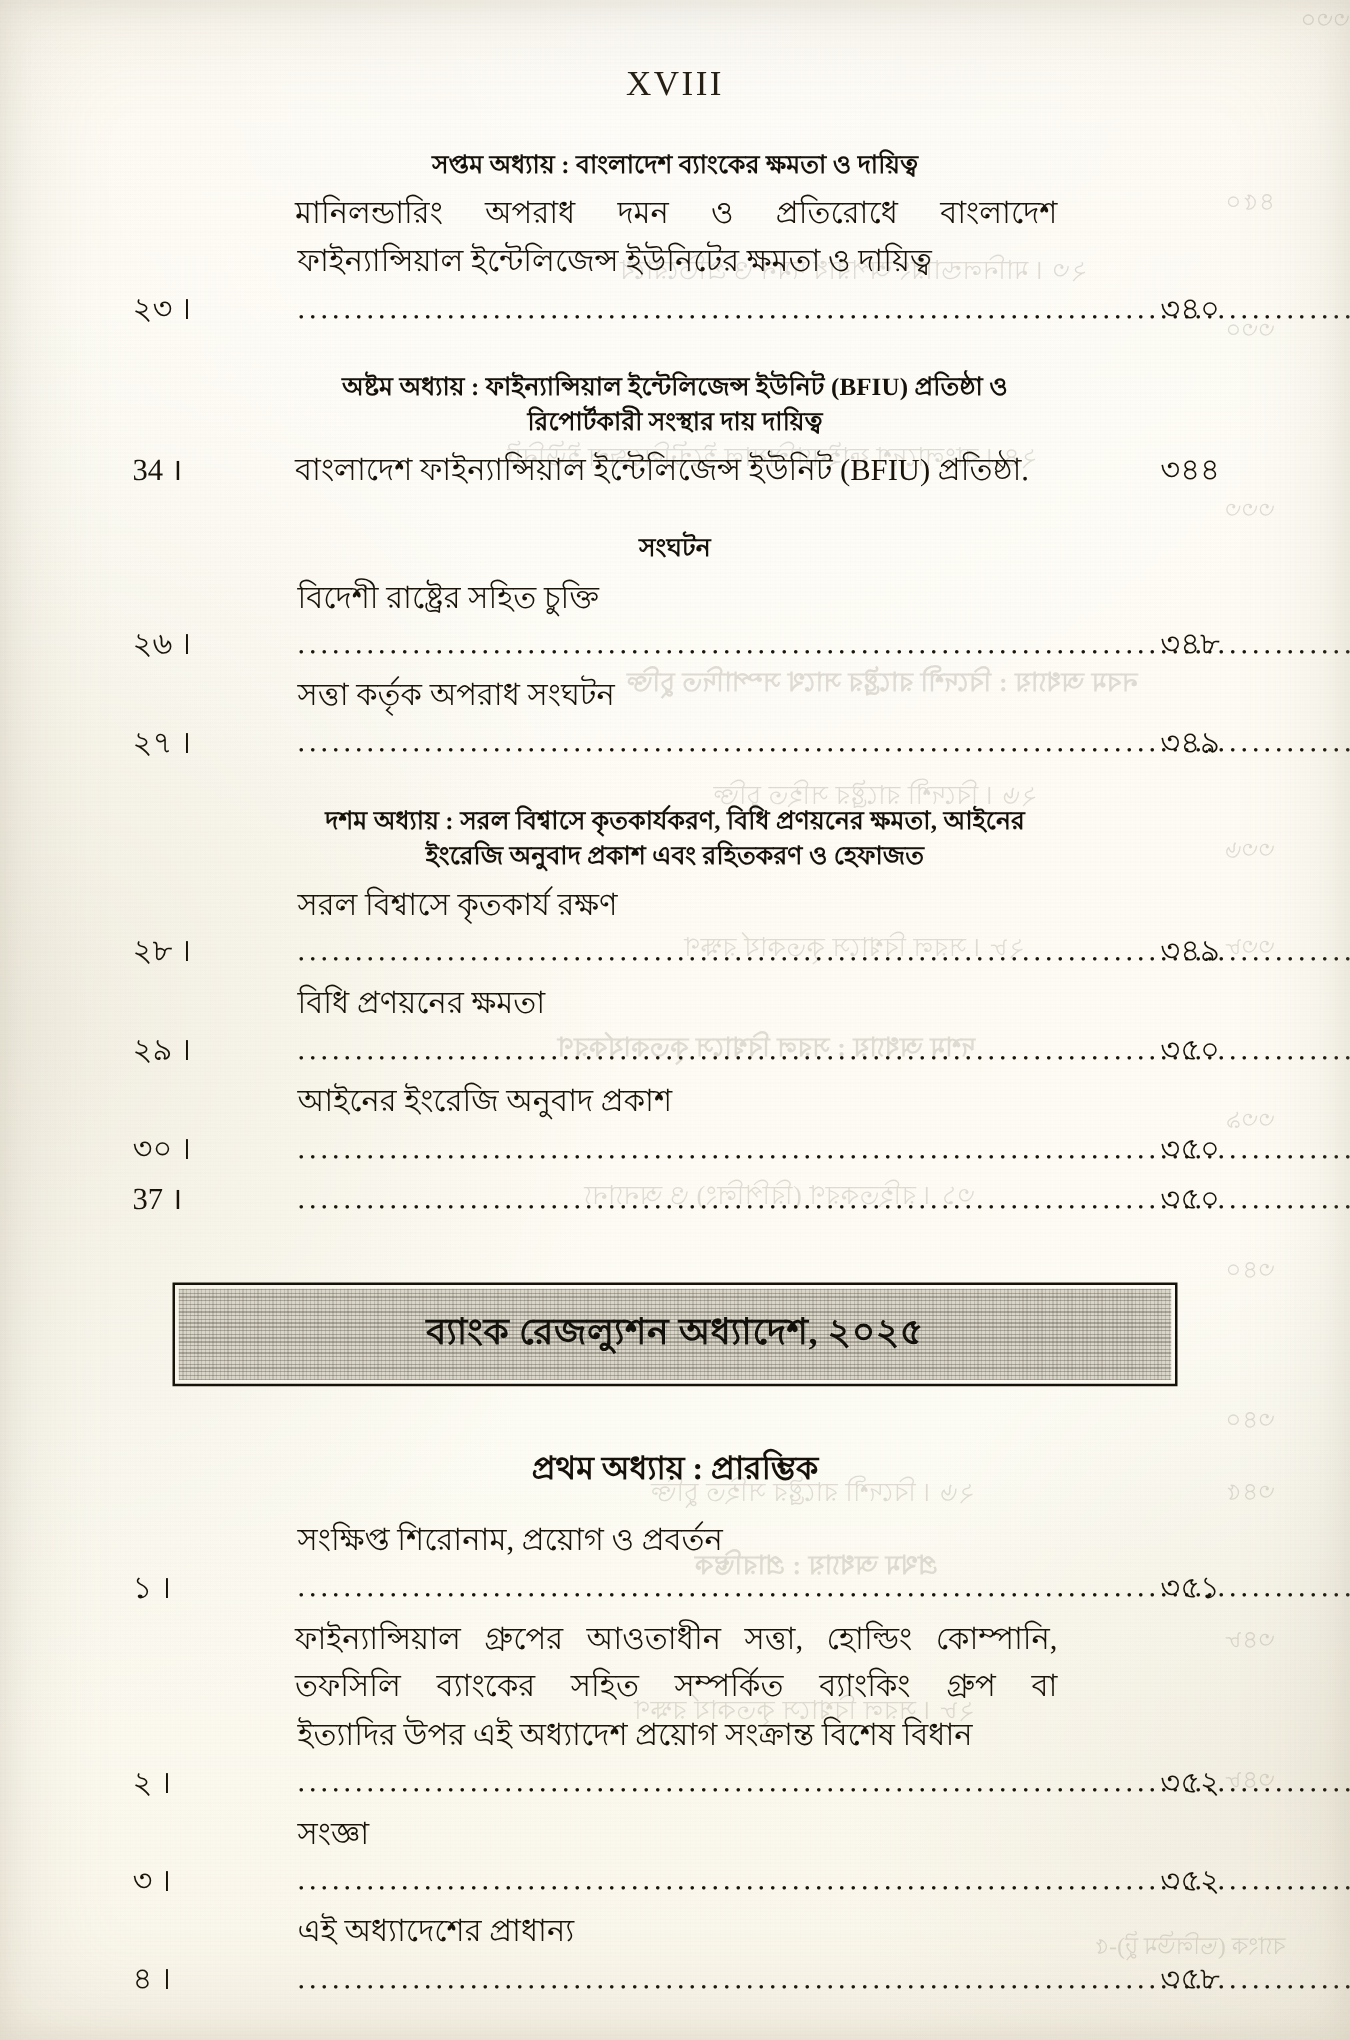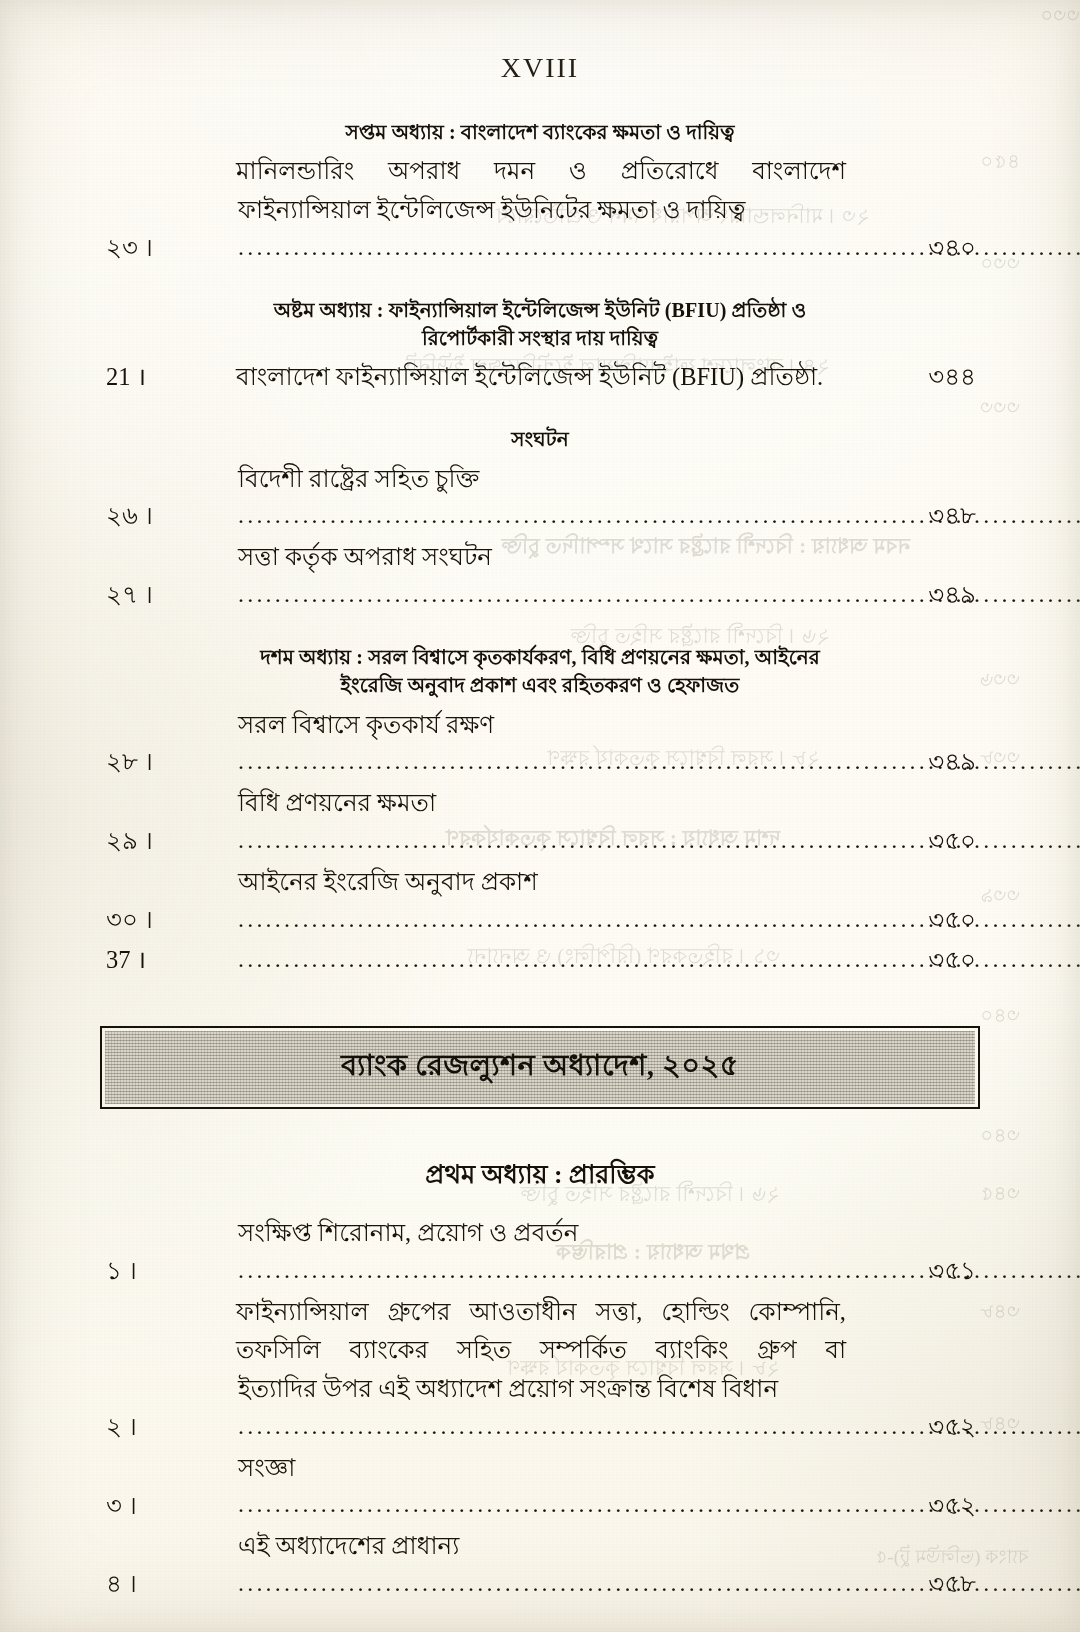--- a/index.html
+++ b/index.html
@@ -155,21 +155,21 @@
     top: -1px;
   }
   .leader-line .dots::after {
     content: "......................................................................................................";
   }
   .leader-line.noflex { display: block; }
 
   
   .banner-wrap {
     margin: 46px auto 0 auto;
-    width: 880px;
+    width: 804px;
   }
   .banner {
     border: 2.5px solid #171209;
     padding: 3px;
   }
   .banner-inner {
     border: 0;
     background:
       repeating-linear-gradient(0deg, rgba(60,54,42,0.30) 0px, rgba(60,54,42,0.30) 1px, rgba(255,255,255,0) 1px, rgba(255,255,255,0) 3px),
       repeating-linear-gradient(90deg, rgba(60,54,42,0.16) 0px, rgba(60,54,42,0.16) 1px, rgba(255,255,255,0) 1px, rgba(255,255,255,0) 3px),
@@ -261,21 +261,21 @@
     </div>
 
     <div class="gap-md"></div>
 
     <div class="chapter-head">
       <span class="l1">অষ্টম অধ্যায় : ফাইন্যান্সিয়াল ইন্টেলিজেন্স ইউনিট (BFIU) প্রতিষ্ঠা ও</span>
       <span class="l2">রিপোর্টকারী সংস্থার দায় দায়িত্ব</span>
     </div>
 
     <div class="entry">
-      <div class="sl">21 ।</div>
+      <div class="sl">34 ।</div>
       <div class="txtcol">
         <div class="leader-line noflex">
           <span class="lt">বাংলাদেশ ফাইন্যান্সিয়াল ইন্টেলিজেন্স ইউনিট (BFIU) প্রতিষ্ঠা.</span>
         </div>
       </div>
       <div class="pg">
         <span>৩৪৪</span>
       </div>
     </div>
 

